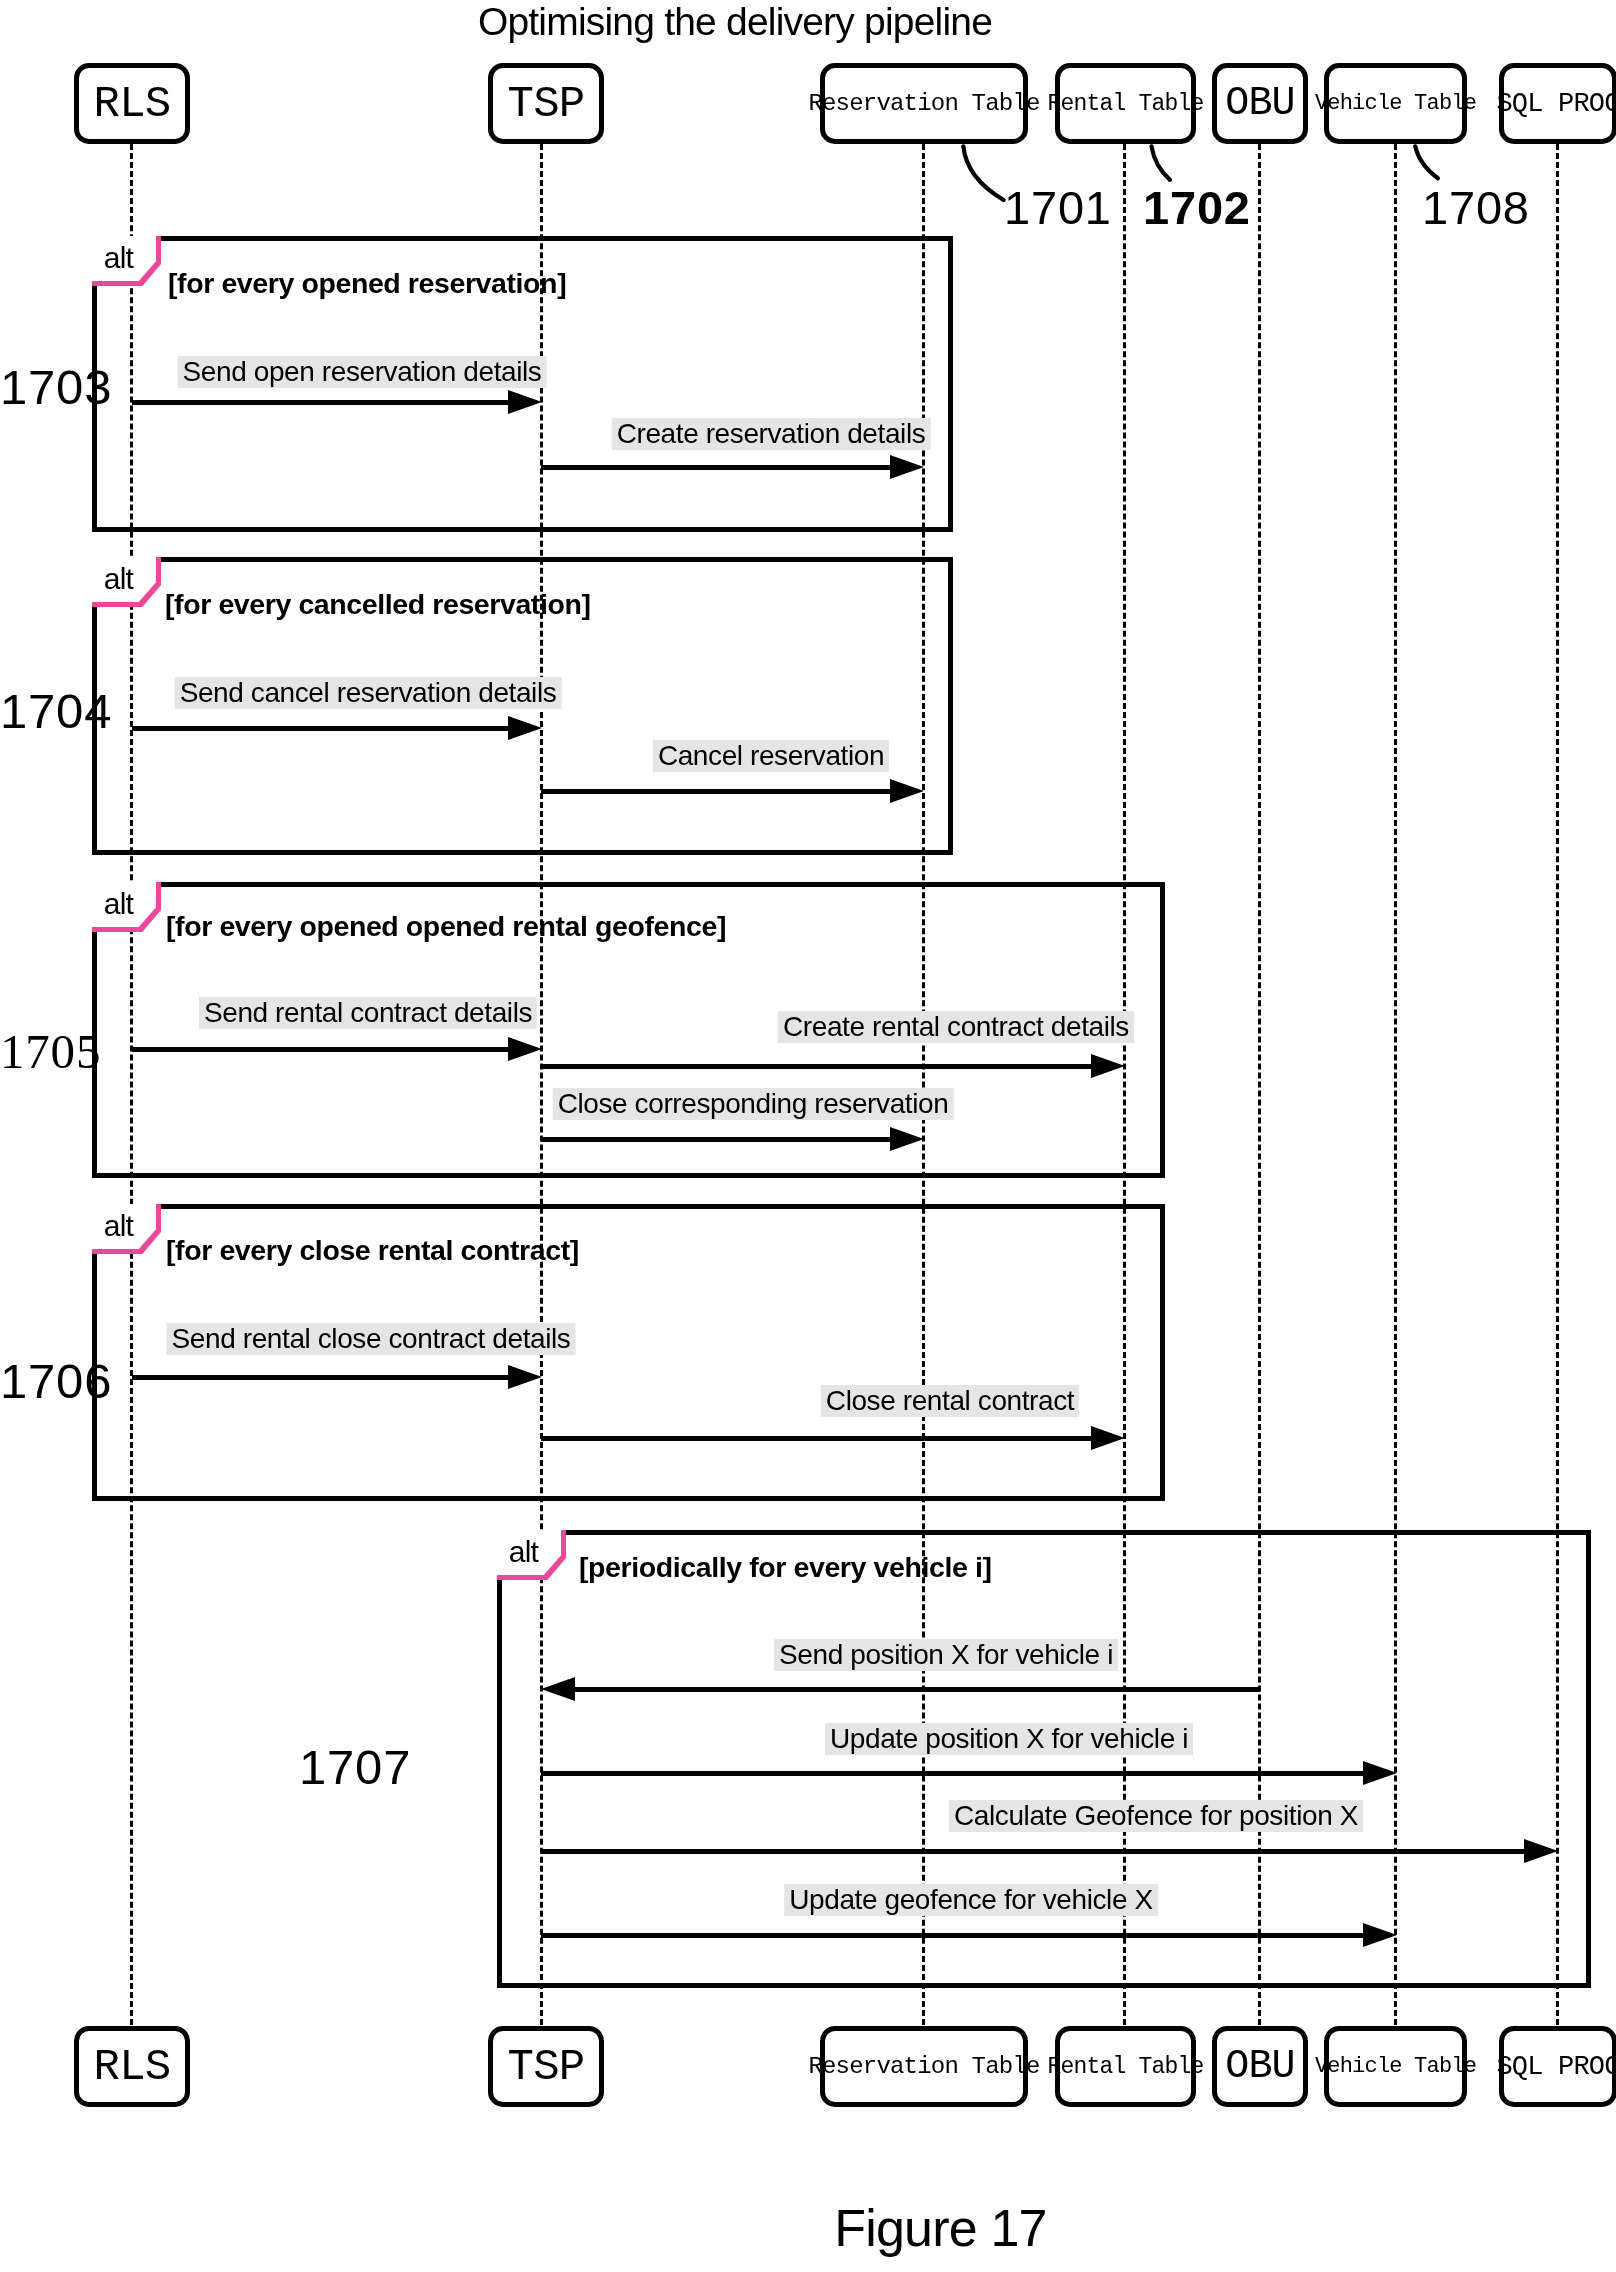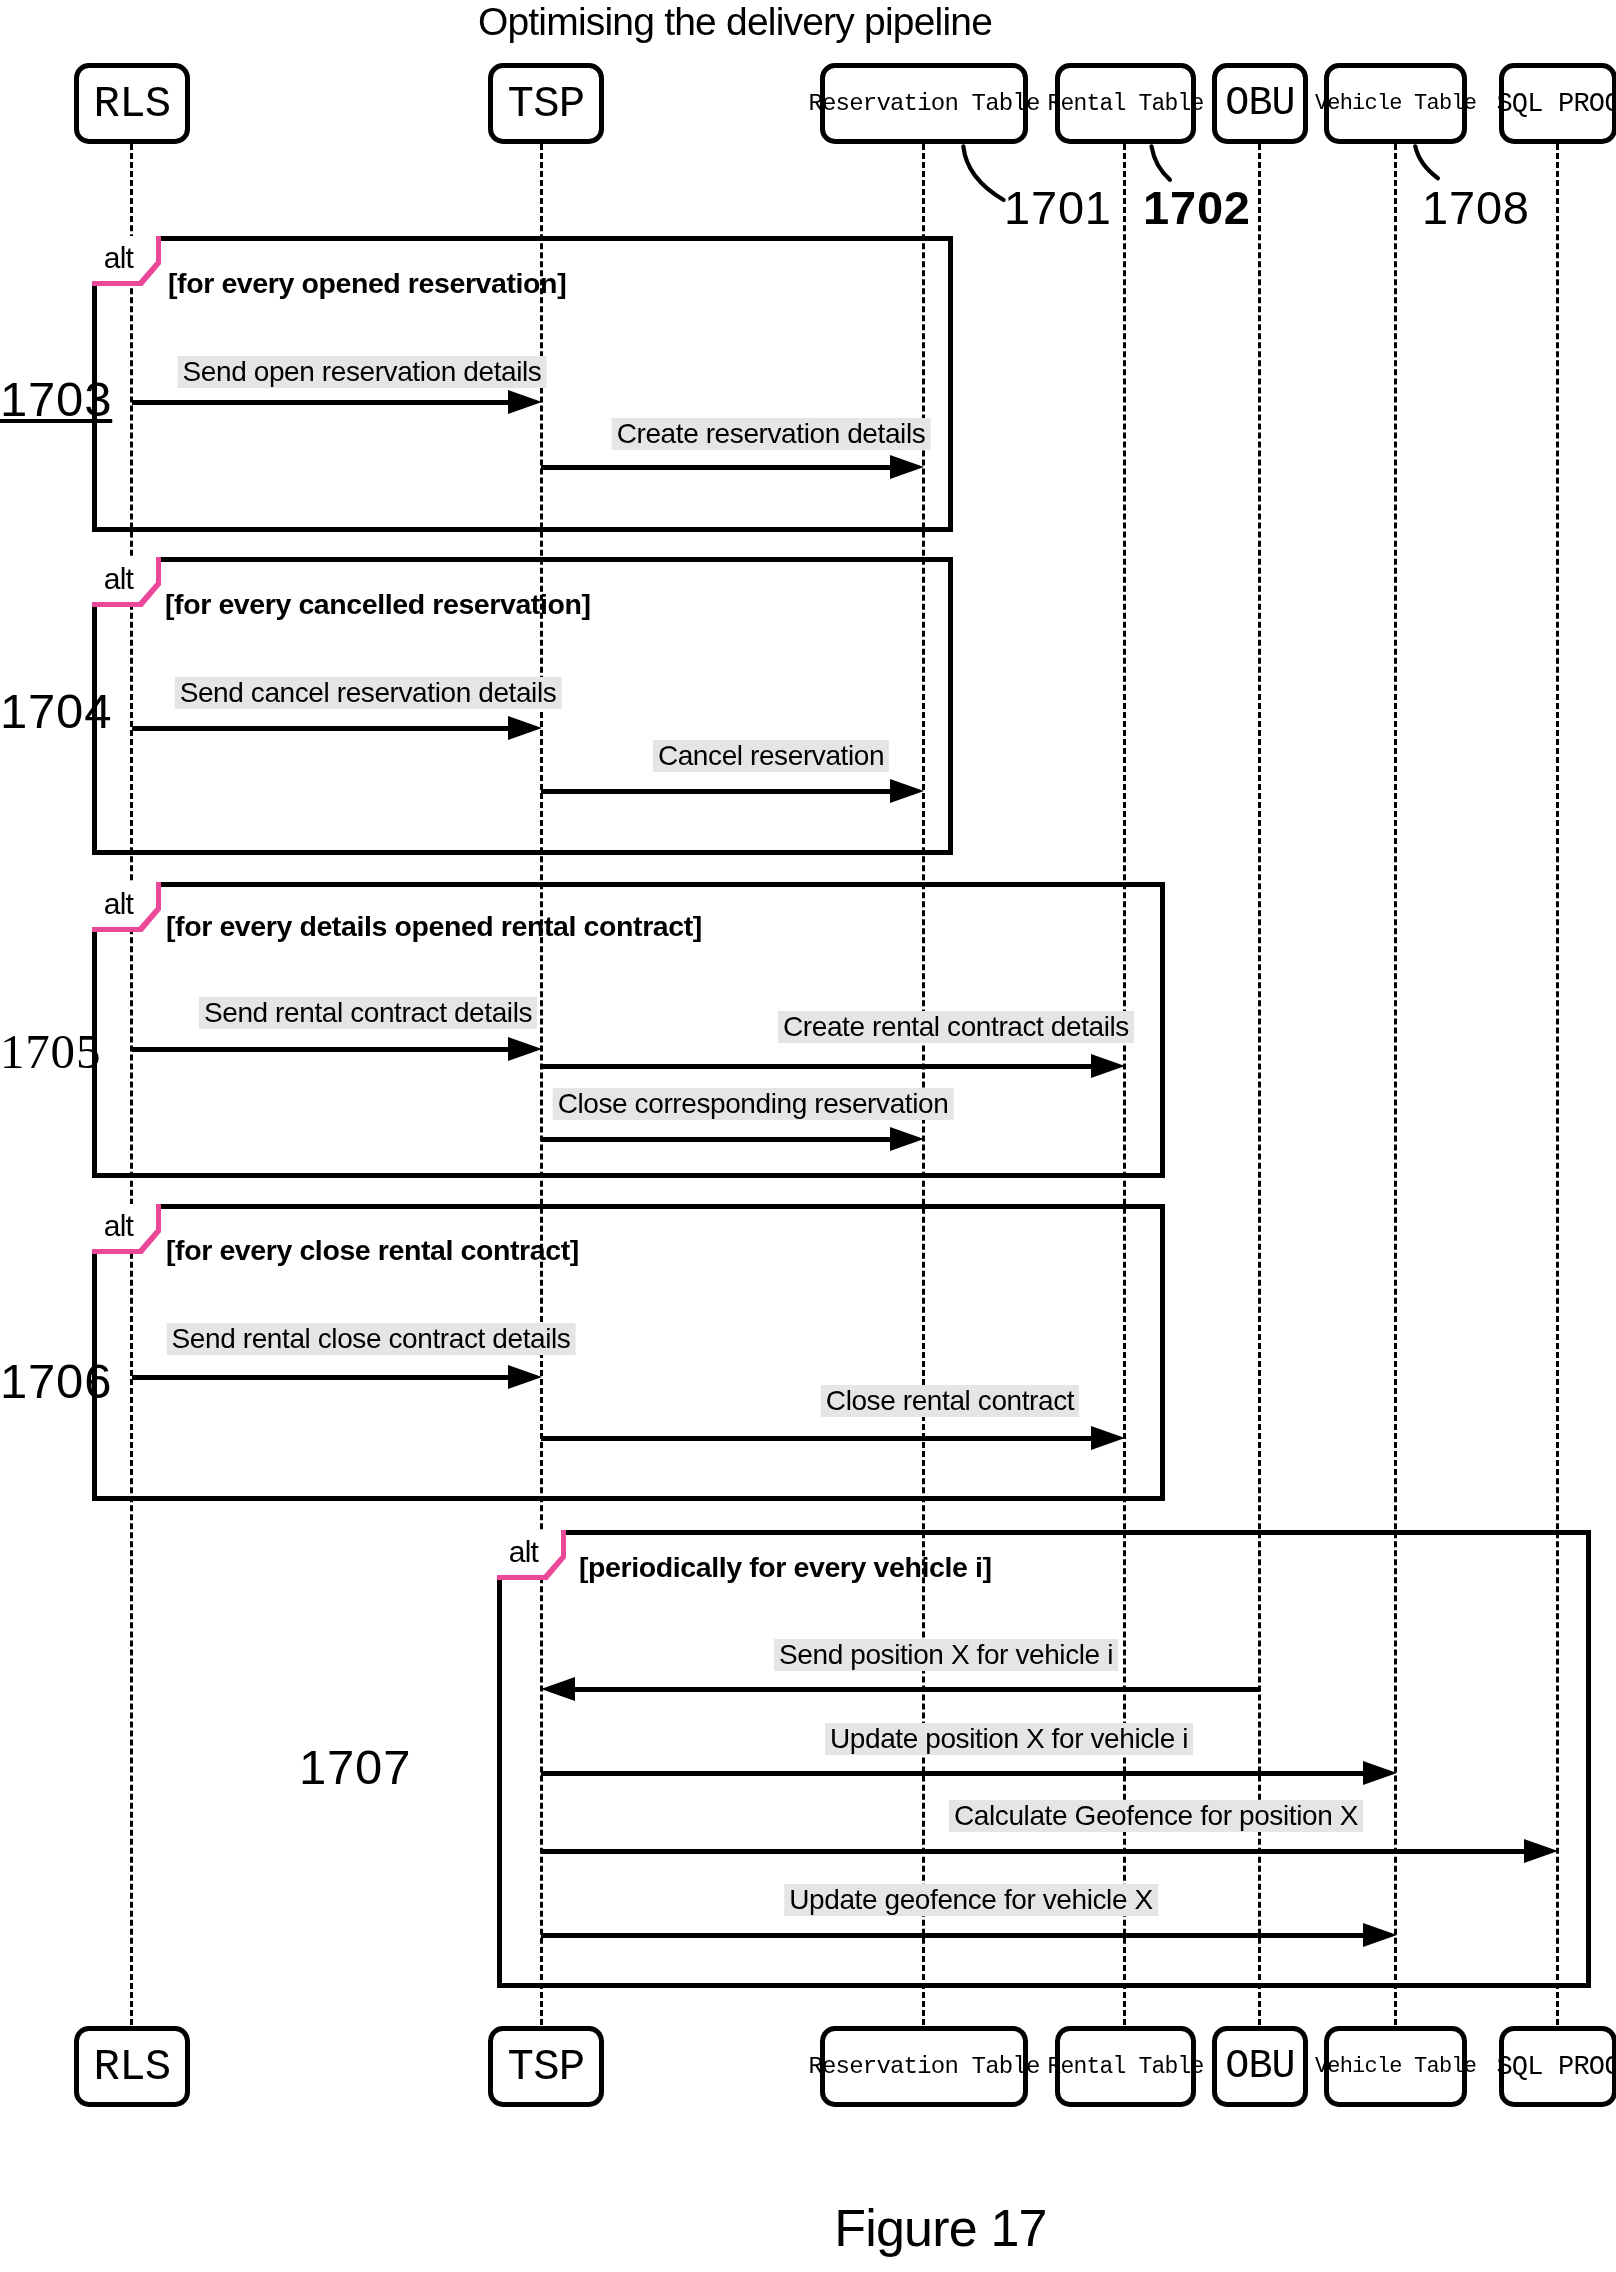--- a/index.html
+++ b/index.html
@@ -95,21 +95,21 @@
   <div class="msg-line" style="left:132px;top:726px;width:379px;"></div>
   <div class="arrow-r" style="left:508px;top:716px;"></div>
   <div class="msg-label" style="left:732px;top:740px;">Cancel reservation</div>
   <div class="msg-line" style="left:541px;top:789px;width:352px;"></div>
   <div class="arrow-r" style="left:890px;top:779px;"></div>
 
   <div class="frame" style="left:92px;top:882px;width:1073px;height:296px;"></div>
   <div class="alt-tab" style="left:92px;top:882px;">
     <div class="alt-tab-inner">alt</div>
   </div>
-  <div class="guard" style="left:166px;top:910px;">[for every details opened rental contract]</div>
+  <div class="guard" style="left:166px;top:910px;">[for every opened opened rental geofence]</div>
   <div class="msg-label" style="left:329px;top:997px;">Send rental contract details</div>
   <div class="msg-line" style="left:132px;top:1047px;width:379px;"></div>
   <div class="arrow-r" style="left:508px;top:1037px;"></div>
   <div class="msg-label" style="left:917px;top:1011px;">Create rental contract details</div>
   <div class="msg-line" style="left:541px;top:1064px;width:553px;"></div>
   <div class="arrow-r" style="left:1091px;top:1054px;"></div>
   <div class="msg-label" style="left:714px;top:1088px;">Close corresponding reservation</div>
   <div class="msg-line" style="left:541px;top:1137px;width:352px;"></div>
   <div class="arrow-r" style="left:890px;top:1127px;"></div>
 
@@ -136,21 +136,21 @@
   <div class="msg-label" style="left:970px;top:1723px;">Update position X for vehicle i</div>
   <div class="msg-line" style="left:541px;top:1771px;width:824px;"></div>
   <div class="arrow-r" style="left:1363px;top:1761px;"></div>
   <div class="msg-label" style="left:1117px;top:1800px;">Calculate Geofence for position X</div>
   <div class="msg-line" style="left:541px;top:1849px;width:986px;"></div>
   <div class="arrow-r" style="left:1524px;top:1839px;"></div>
   <div class="msg-label" style="left:932px;top:1884px;">Update geofence for vehicle X</div>
   <div class="msg-line" style="left:541px;top:1933px;width:824px;"></div>
   <div class="arrow-r" style="left:1363px;top:1923px;"></div>
 
-  <div class="ref-num ra" style="left:0px;top:371px;width:86px;text-decoration:underline;">1703</div>
+  <div class="ref-num ra" style="left:0px;top:359px;width:86px;">1703</div>
   <div class="ref-num ra" style="left:0px;top:683px;width:86px;">1704</div>
   <div class="ref-num ra" style="left:0px;top:1023px;width:86px;font-family:Liberation Serif, serif;">1705</div>
   <div class="ref-num ra" style="left:0px;top:1353px;width:86px;">1706</div>
   <div class="ref-num" style="left:299px;top:1739px;width:134px;">1707</div>
 
   <div class="fig-caption" style="left:756px;top:2198px;width:369px;">Figure 17</div>
 
 </div>
 
 

